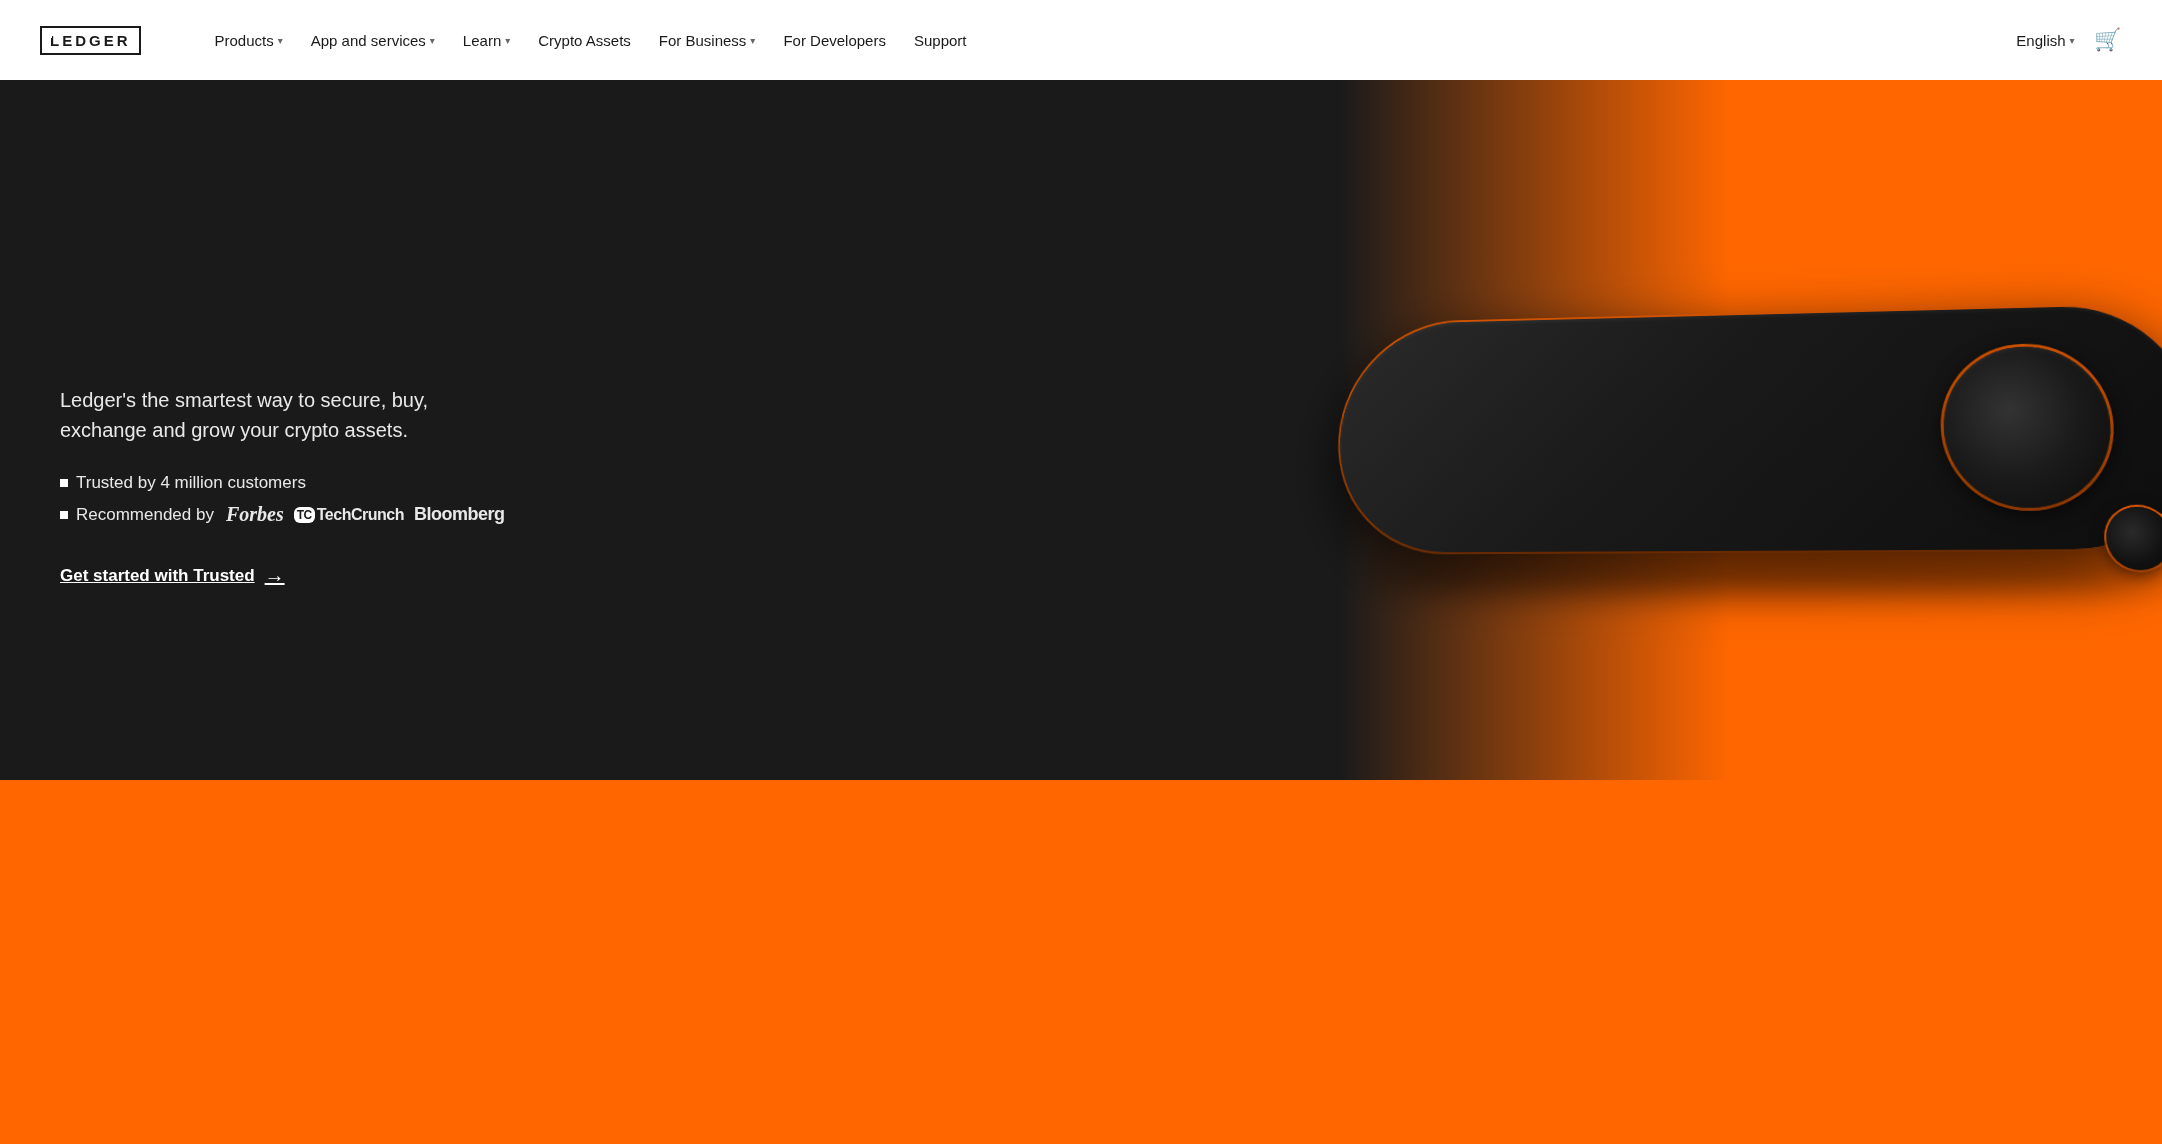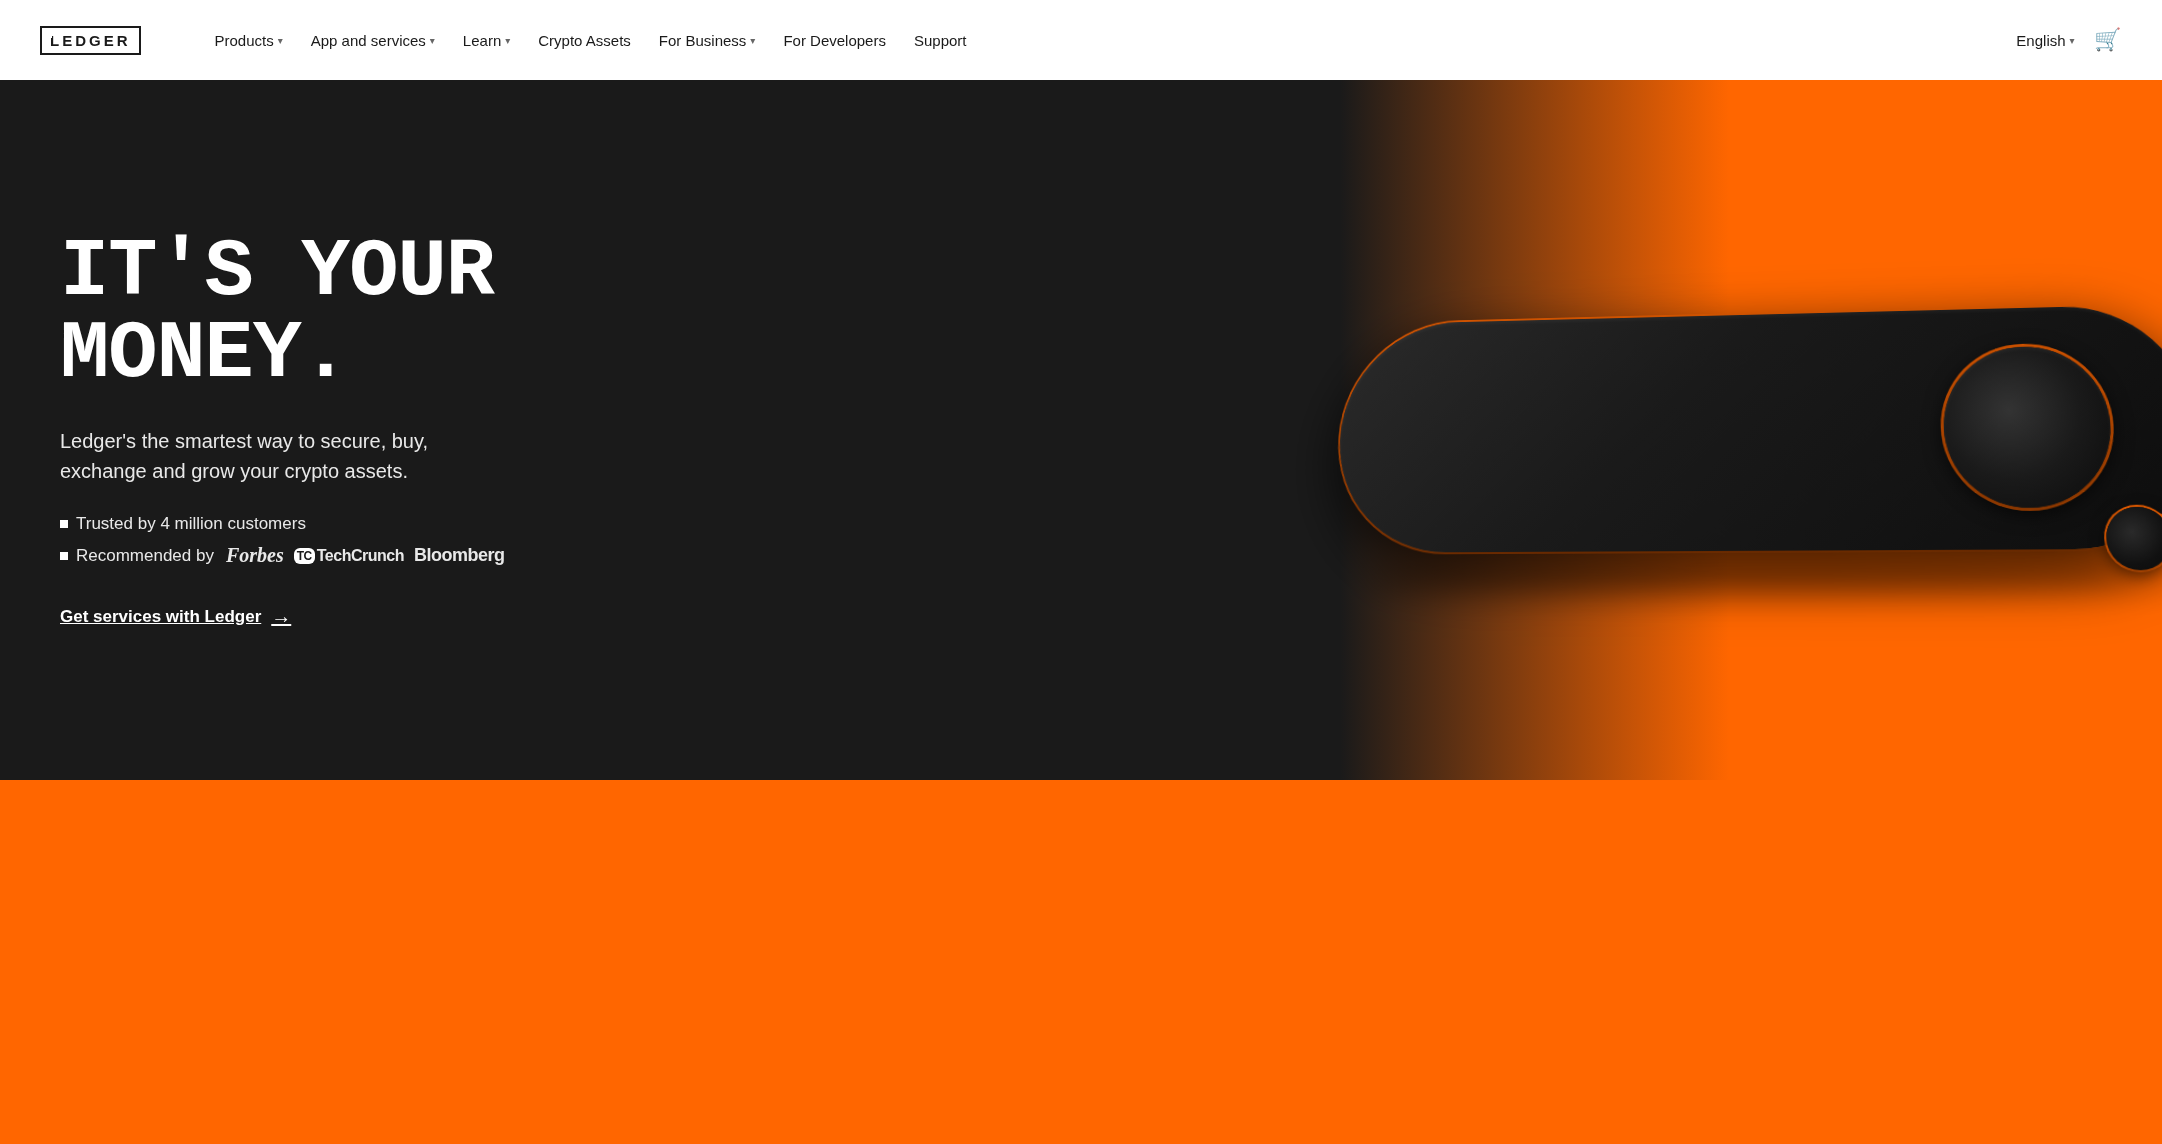--- a/index.html
+++ b/index.html
@@ -354,21 +354,21 @@
   <div class="device-container">
     <div class="device-shadow"></div>
     <div class="device-body">
       <div class="device-button"></div>
       <div class="device-port"></div>
     </div>
   </div>
 
   <div class="hero-content">
     <h1 class="hero-headline">
-      <span>IT'S YOUR MONEY.</span><br>
+      <br>
     </h1>
 
     <p class="hero-subtitle">Ledger's the smartest way to secure, buy, exchange and grow your crypto assets.</p>
 
     <ul class="hero-bullets">
       <li>
         <span class="bullet-square"></span>
         <span>Trusted by 4 million customers</span>
       </li>
       <li>
@@ -379,17 +379,17 @@
           <span class="techcrunch-logo">
             <span class="tc-symbol">TC</span>
             <span>TechCrunch</span>
           </span>
           <span class="bloomberg-logo">Bloomberg</span>
         </span>
       </li>
     </ul>
 
     <button class="hero-cta">
-      <span>Get services with Ledger</span>
+      <span>Get started with Trusted</span>
       <span class="cta-arrow">→</span>
     </button>
   </div>
 </section>
 
 </body></html>

